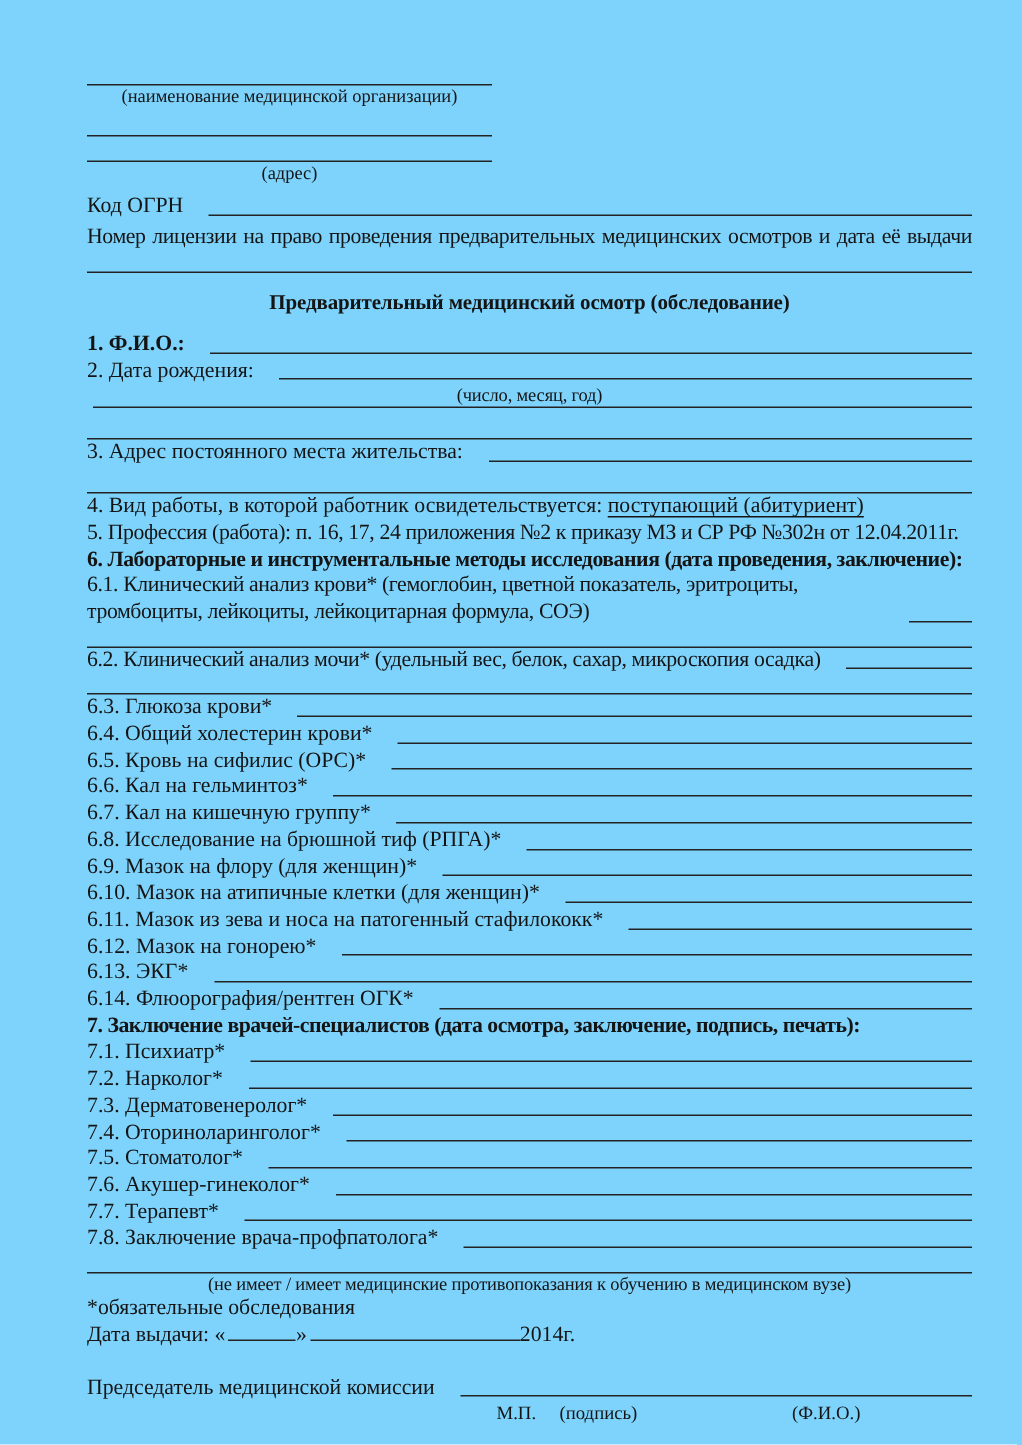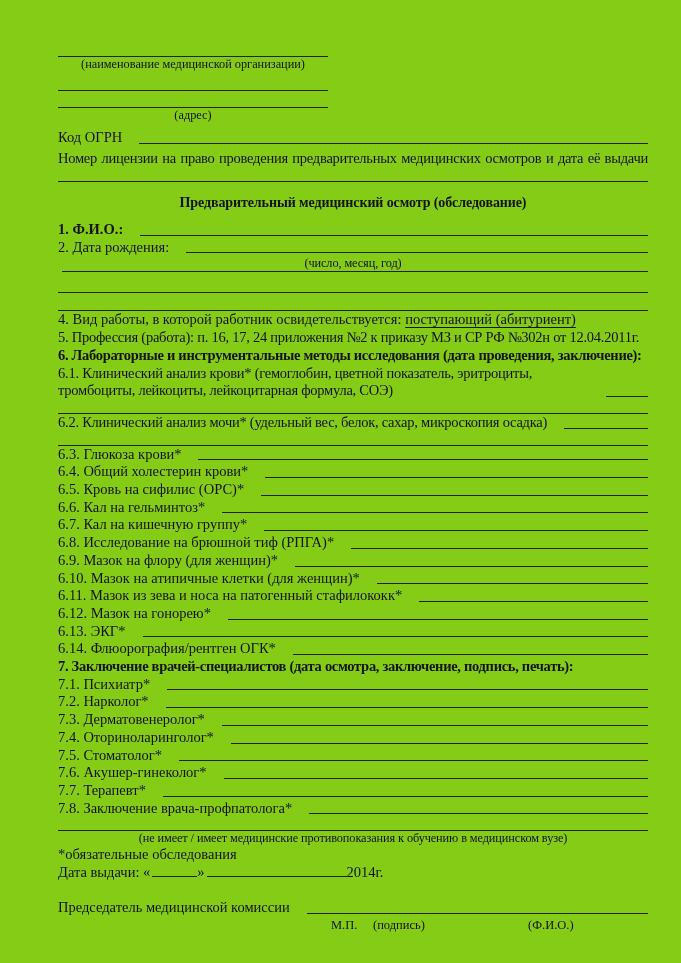--- a/index.html
+++ b/index.html
@@ -1,18 +1,18 @@
 <!DOCTYPE html>
 <html><head>
 <meta charset="utf-8">
 <style>
   html,body{margin:0;padding:0;background:#ffffff;}
   .page{
     width:681px;height:963px;box-sizing:border-box;position:relative;
-    background:#84cc16;color:#141414;
+    background:#7dd3fc;color:#141414;
     font-family:"Liberation Serif","DejaVu Serif",serif;
     font-size:14.5px;line-height:17.7px;
     padding:47px 33px 0 58px;overflow:hidden;
   }
   .tight{letter-spacing:-0.25px;}
   
   .row{display:flex;align-items:stretch;gap:13px;}
   .lbl{flex:0 1 auto;white-space:pre-wrap;}
   .f{flex:1 1 auto;min-width:8px;border-bottom:1px solid #222;margin:0 0 3px 4px;}
   .fwrap{flex:1 1 auto;min-width:42px;border-bottom:1px solid #222;margin:0 0 3px 4px;}
@@ -77,20 +77,24 @@
     <span class="lbl">2. Дата рождения:</span>
     <span class="f"></span>
   </div>
   <div class="center-cap">(число, месяц, год)</div>
 
   <div class="row">
     <span class="f"></span>
   </div>
   <div class="cont cont-m"></div>
 
+  <div class="row">
+    <span class="lbl">3. Адрес постоянного места жительства:</span>
+    <span class="f"></span>
+  </div>
   <div class="cont cont-m"></div>
 
   <div>
     <span>4. Вид работы, в которой работник освидетельствуется:</span>
     <span> </span>
     <span class="ulval">поступающий (абитуриент)</span>
   </div>
 
   <div class="tight">5. Профессия (работа): п. 16, 17, 24 приложения №2 к приказу МЗ и СР РФ №302н от 12.04.2011г.</div>
 

